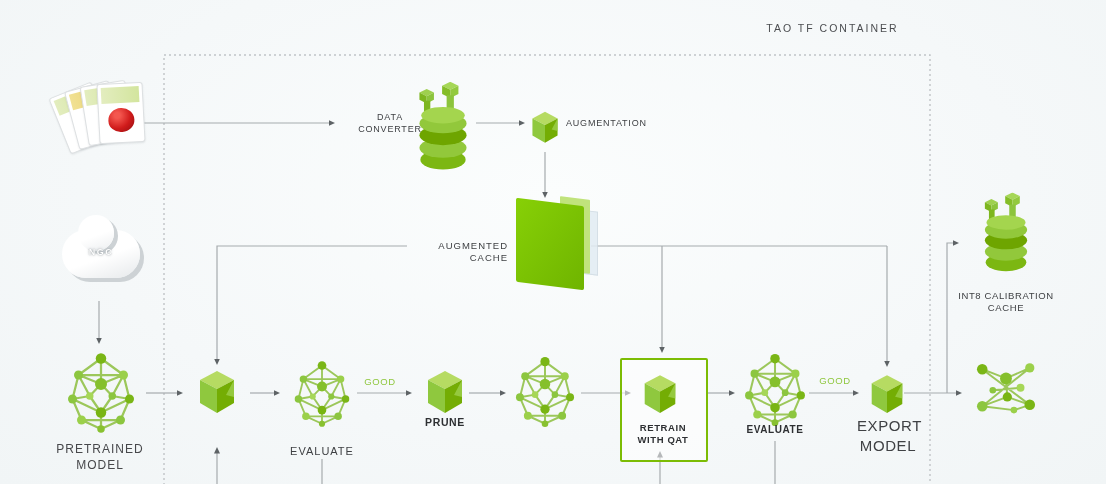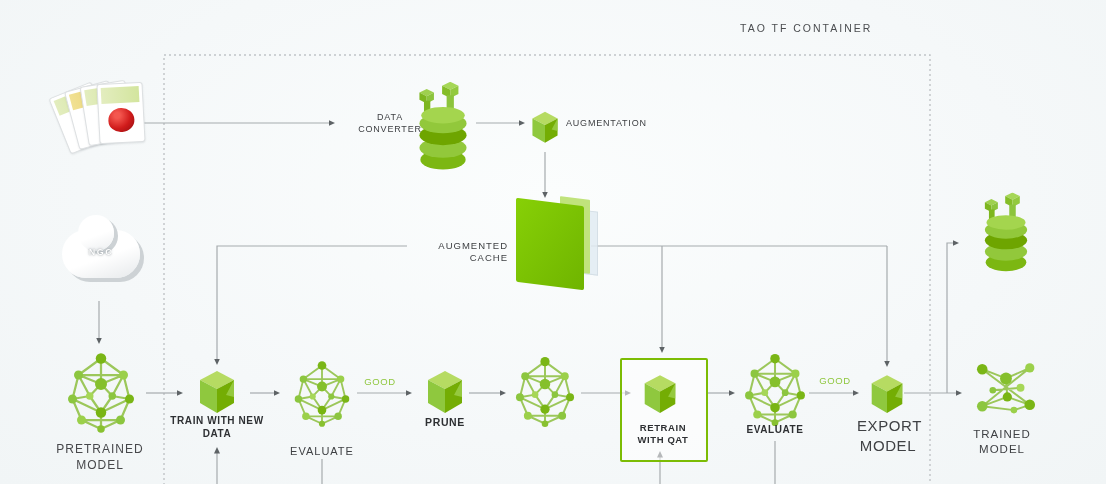--- a/index.html
+++ b/index.html
@@ -13,21 +13,21 @@
   .lbl{
     position:absolute;z-index:3;color:#3f4144;letter-spacing:1px;
     font-size:10px;line-height:1.3;text-align:center;white-space:normal;
   }
   .lbl.sm{font-size:9px;letter-spacing:.8px;}
   .lbl.bold{font-weight:bold;color:#2e3033;letter-spacing:.6px;}
   .lbl.lg{font-size:12px;color:#47484b;}
   .lbl.right{text-align:right;}
   .lbl.left{text-align:left;}
   .lbl.good{color:#8fc73e;font-weight:normal;font-size:9.5px;letter-spacing:.6px;}
-  .lbl.tao{font-size:10.5px;letter-spacing:2px;color:#4b4d50;text-align:left;}
+  .lbl.tao{font-size:10.5px;letter-spacing:2px;color:#4b4d50;text-align:center;}
 
   
   .qat-box{position:absolute;left:620px;top:358px;width:84px;height:100px;
     border:2px solid #7cbc04;background:rgba(255,255,255,.55);border-radius:2px;z-index:1;}
 
   
   .cloud{position:absolute;left:62px;top:230px;width:78px;height:48px;}
   .cloud .body{position:absolute;inset:0;border-radius:26px;
     background:linear-gradient(160deg,#ffffff 55%,#e6e9eb);
     box-shadow:4px 4px 0 0 #cdd2d5;}
@@ -201,21 +201,20 @@
   </div>
 
   <svg class="node" style="left:58px;top:351px;" width="86" height="84" viewBox="0 0 100 112">
       <use href="#net-dense"></use>
     </svg>
   <div class="lbl lg" style="left:44px;top:442px;width:112px;">PRETRAINED MODEL</div>
 
   <svg class="node" style="left:197px;top:370px;" width="40" height="46" viewBox="0 0 40 46">
       <use href="#cube"></use>
     </svg>
-  <div class="lbl bold" style="left:170px;top:414px;width:94px;">TRAIN WITH NEW DATA</div>
 
   <svg class="node" style="left:291px;top:348px;" width="62" height="92" viewBox="0 0 100 112">
       <use href="#net-dense"></use>
     </svg>
   <div class="lbl" style="left:279px;top:444px;width:86px;font-size:11px;">EVALUATE</div>
 
   <div class="lbl good" style="left:357px;top:376px;width:46px;">GOOD</div>
 
   <svg class="node" style="left:425px;top:370px;" width="40" height="46" viewBox="0 0 40 46">
       <use href="#cube"></use>
@@ -239,19 +238,19 @@
   <div class="lbl good" style="left:812px;top:375px;width:46px;">GOOD</div>
 
   <svg class="node" style="left:869px;top:374px;" width="36" height="42" viewBox="0 0 40 46">
       <use href="#cube"></use>
     </svg>
   <div class="lbl" style="left:857px;top:416px;width:62px;font-size:15px;letter-spacing:.6px;">EXPORT MODEL</div>
 
   <svg class="node" style="left:973px;top:356px;" width="66" height="66" viewBox="0 0 100 92">
       <use href="#net-sparse"></use>
     </svg>
-  <div class="lbl" style="left:950px;top:427px;width:104px;font-size:11.5px;">TRAINED MODEL</div>
 
   <svg class="node" style="left:980px;top:186px;" width="52" height="94" viewBox="0 0 64 100">
       <use href="#db"></use>
     </svg>
+  <div class="lbl" style="left:948px;top:290px;width:116px;font-size:9.5px;letter-spacing:.6px;">INT8 CALIBRATION CACHE</div>
 
 </div>
 
 </body></html>

